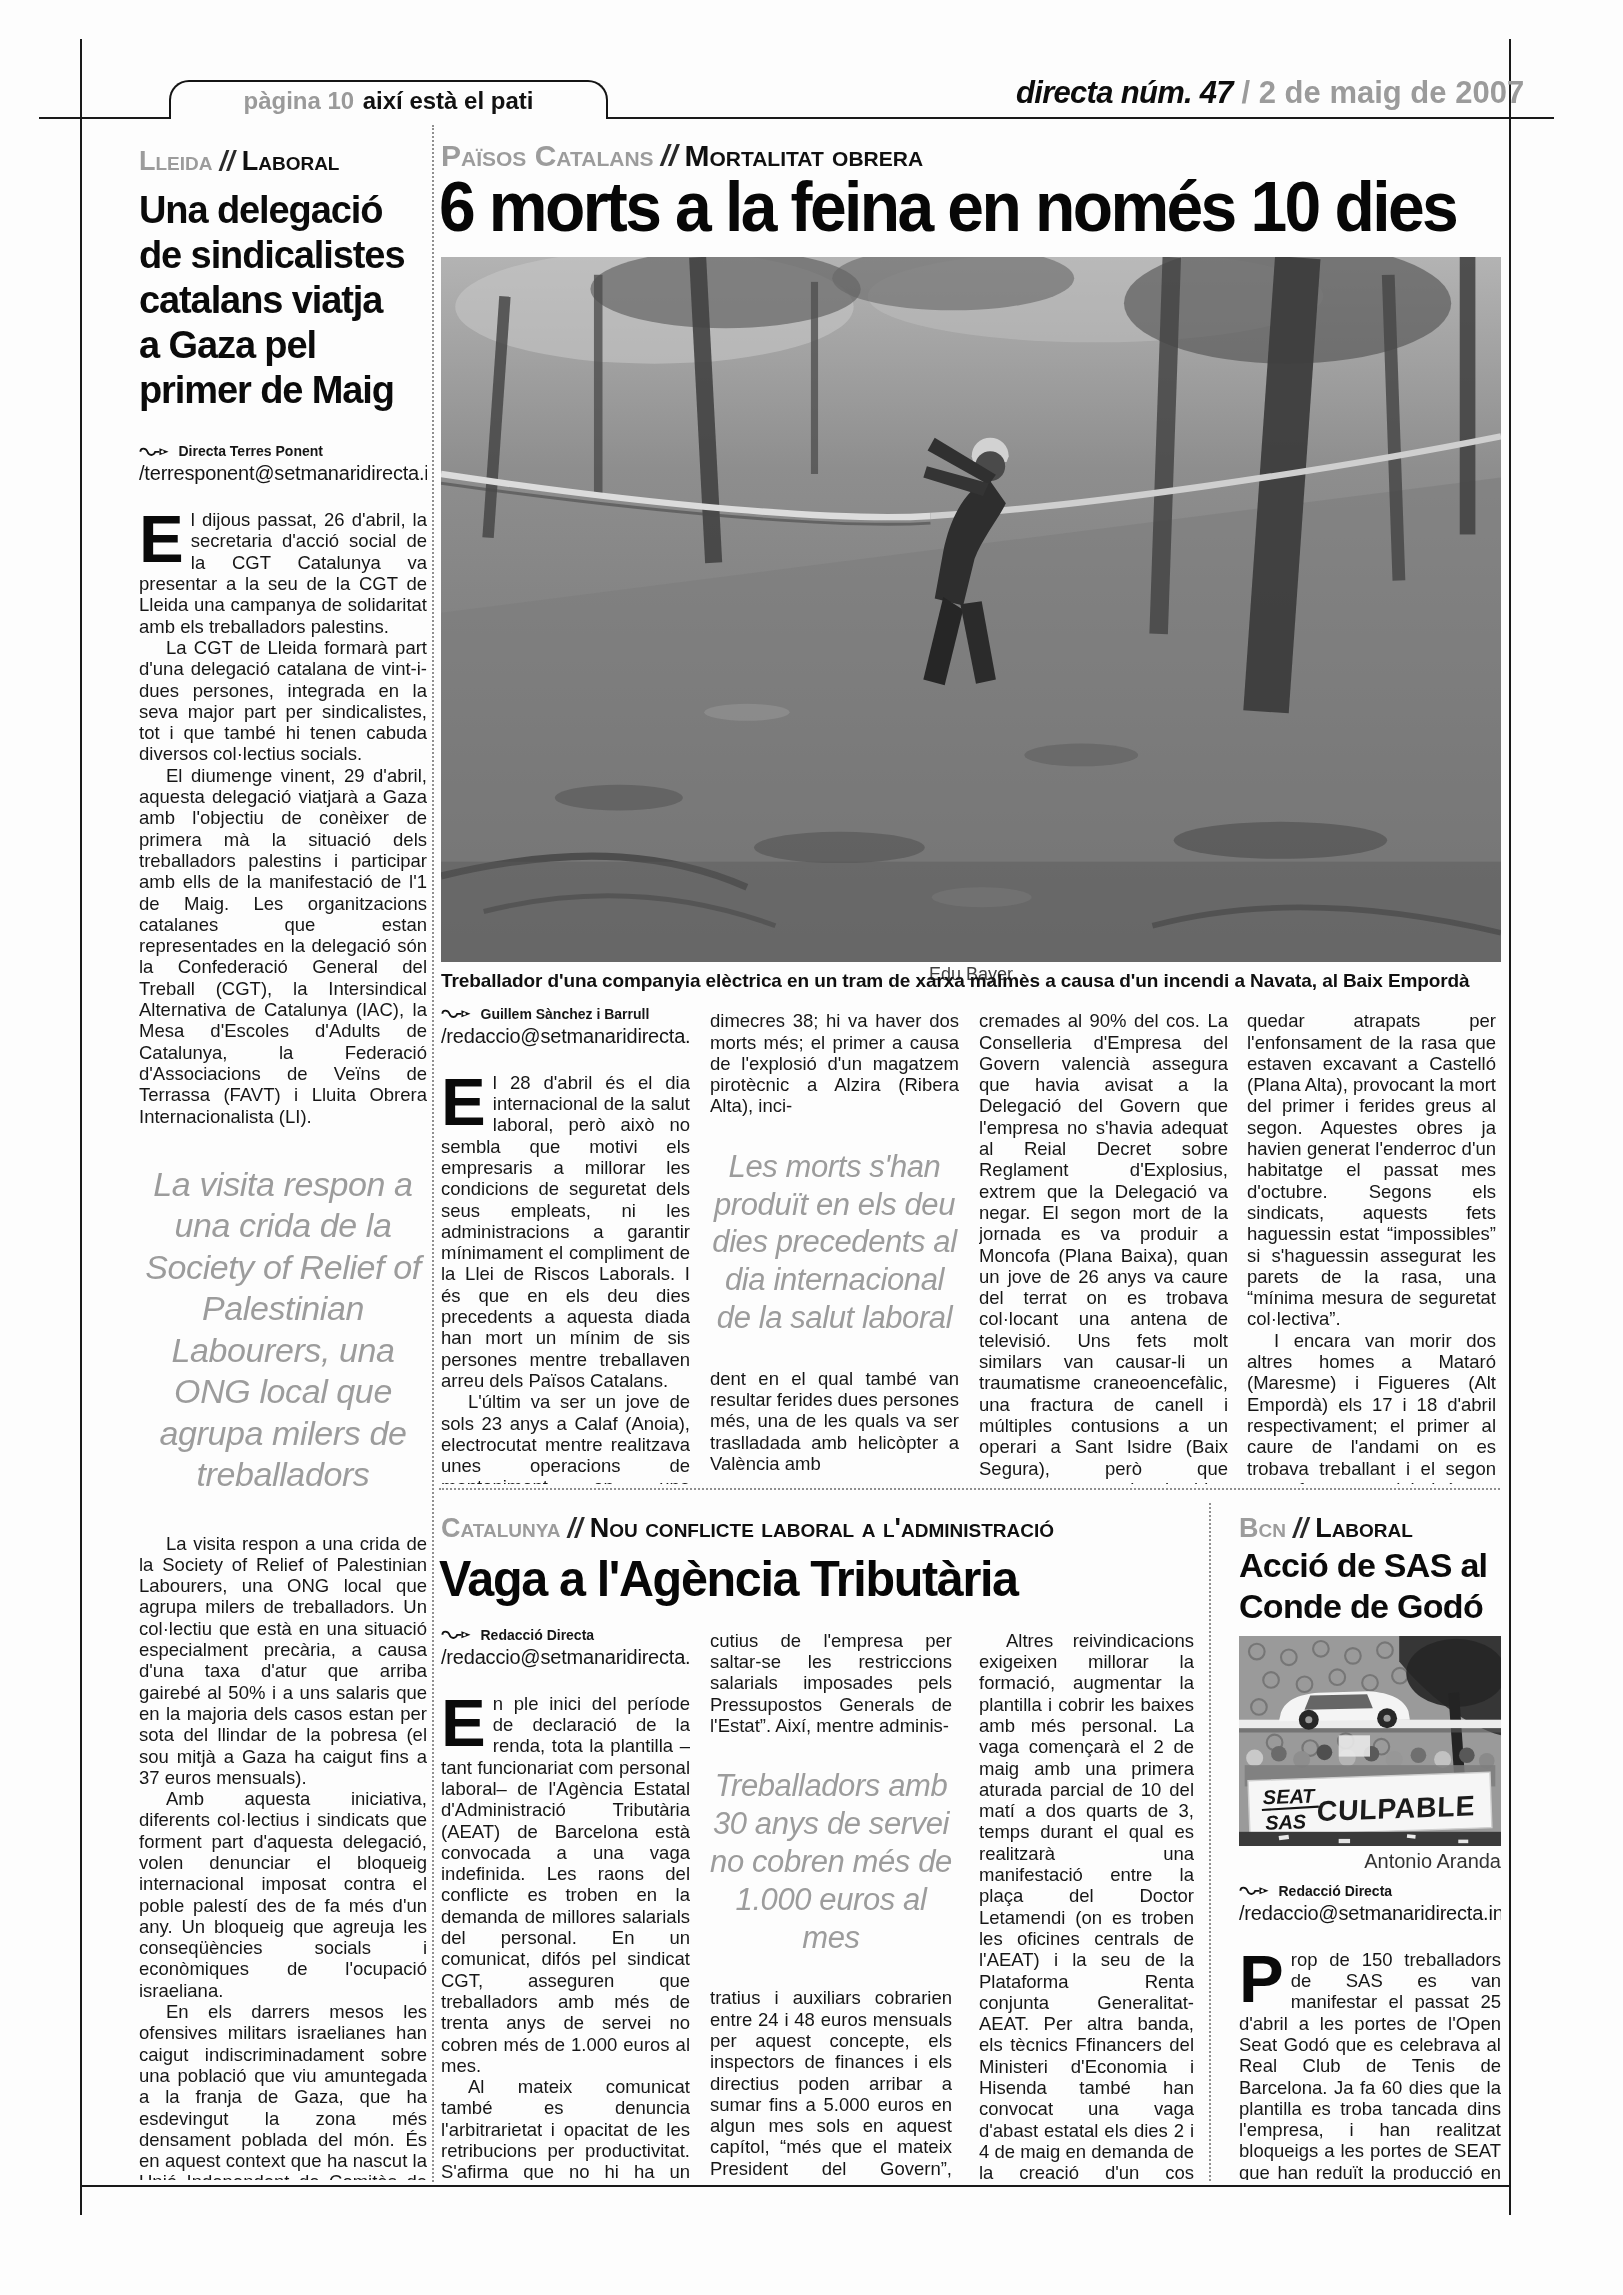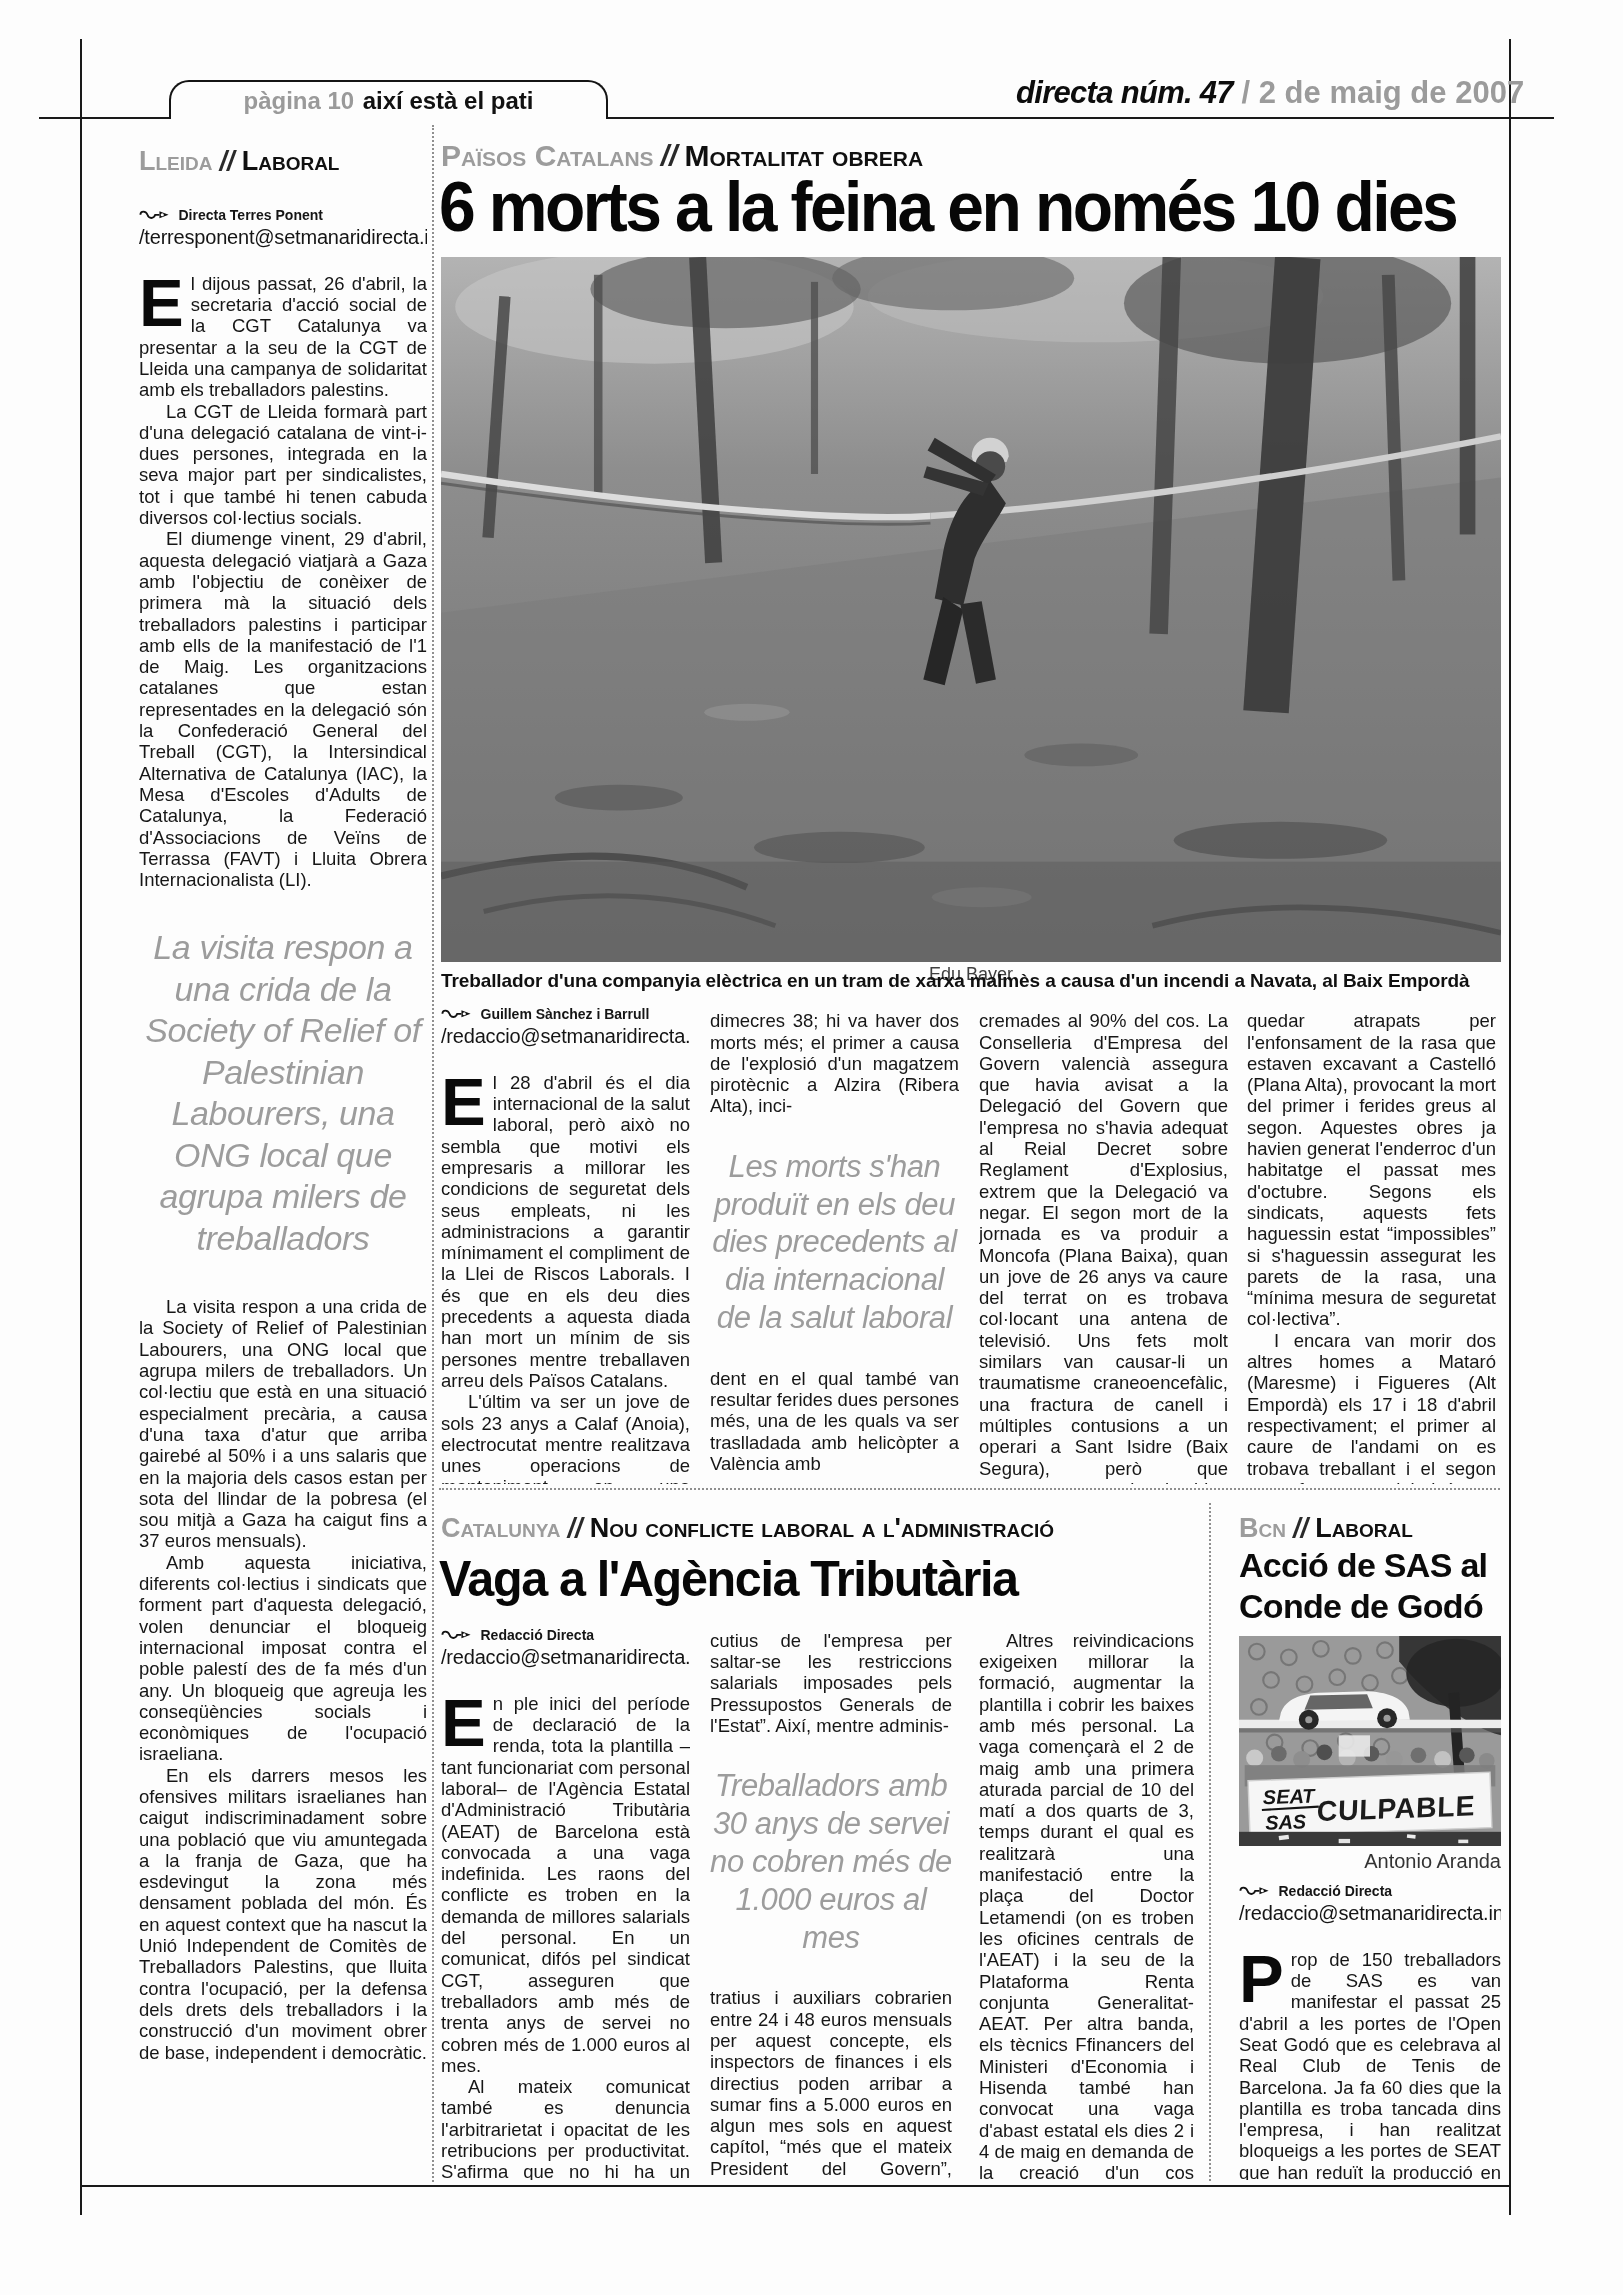--- a/index.html
+++ b/index.html
@@ -67,20 +67,27 @@
     <span class="pg">pàgina 10</span>
     <span class="sec">així està el pati</span>
   </div>
   <div class="abs brandline" style="left:996px;top:75px;width:503px;margin-left:20px;">
     <span class="brand">directa núm. 47</span><span class="date"> / 2 de maig de 2007</span>
   </div>
 
   <div class="abs col" style="left:139px;top:146px;width:288px;height:2034px;">
     <div class="kicker k38">
       <span class="loc">Lleida</span><span class="sep">//</span><span class="topic">Laboral</span>
+    </div>
+    <div class="headline-m">
+      <span>Una delegació</span>
+      <span>de sindicalistes</span>
+      <span>catalans viatja</span>
+      <span>a Gaza pel</span>
+      <span>primer de Maig</span>
     </div>
     <div class="byline">
       <svg width="31" height="15.6" viewBox="0 0 44 22">
           <path d="M2 11 C2 5 10 5 12 11 C14 17 21 17 23 11 L29 11" stroke="#111" stroke-width="2.6" fill="none"></path>
           <path d="M29 6 L42 11 L29 16 Z" fill="#111"></path>
           <circle cx="33" cy="11" r="2.2" fill="#fff"></circle>
         </svg>
       <span>Directa Terres Ponent</span>
     </div>
     <div class="byline-email">/terresponent@setmanaridirecta.info/</div>

